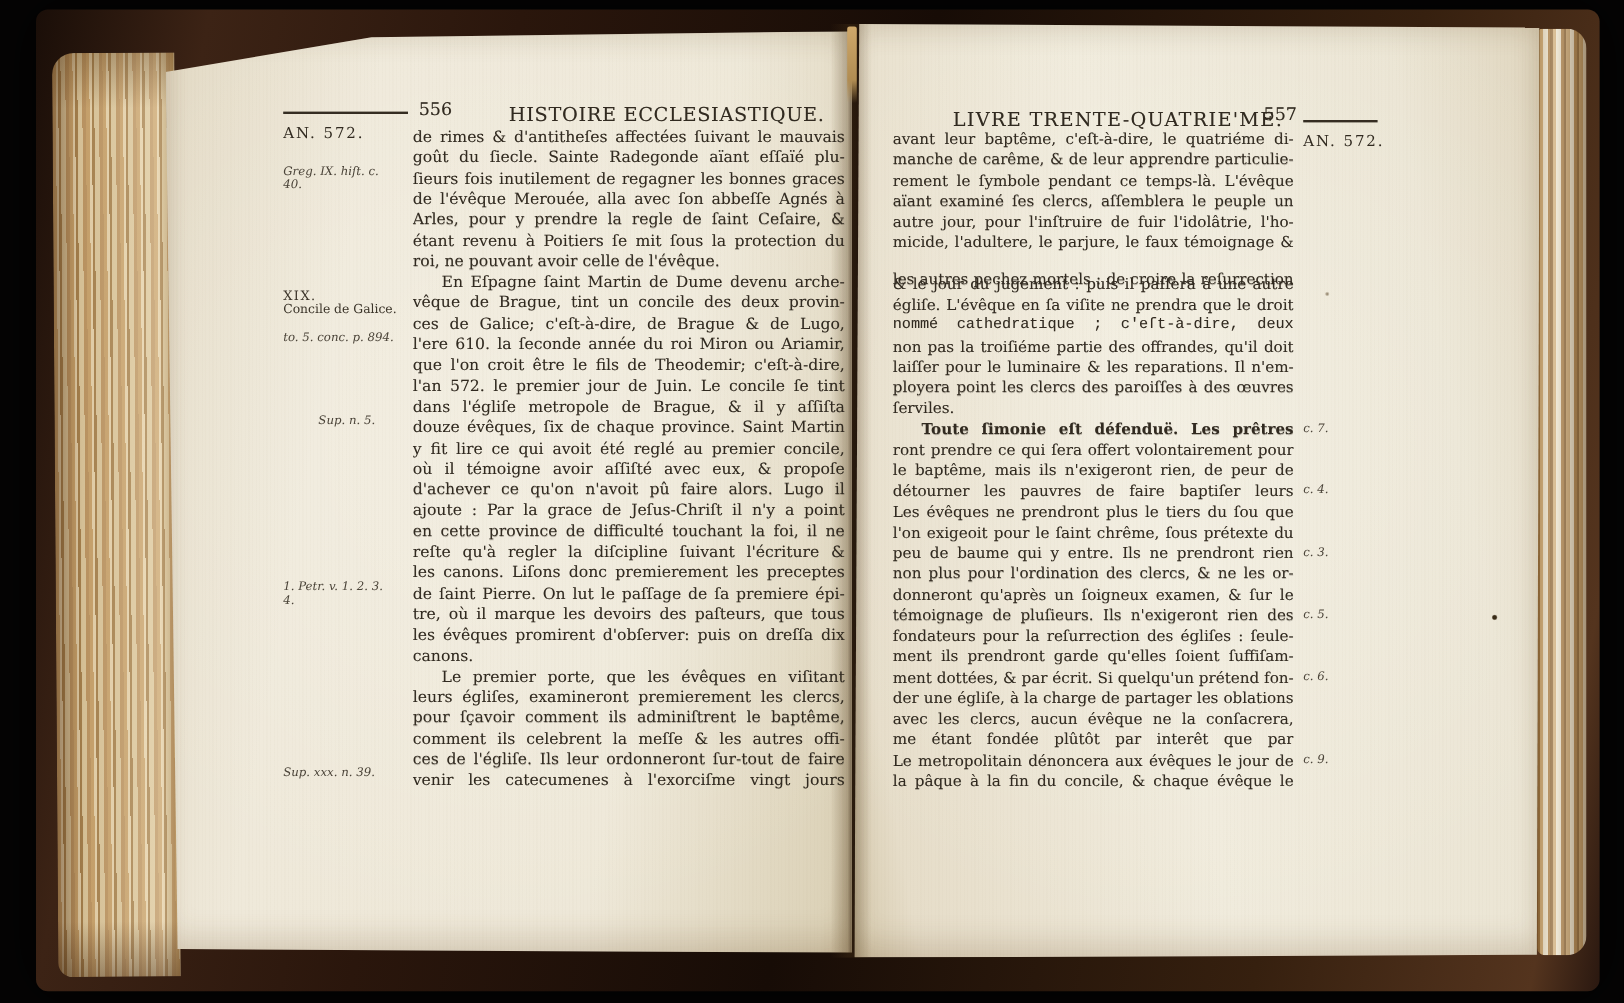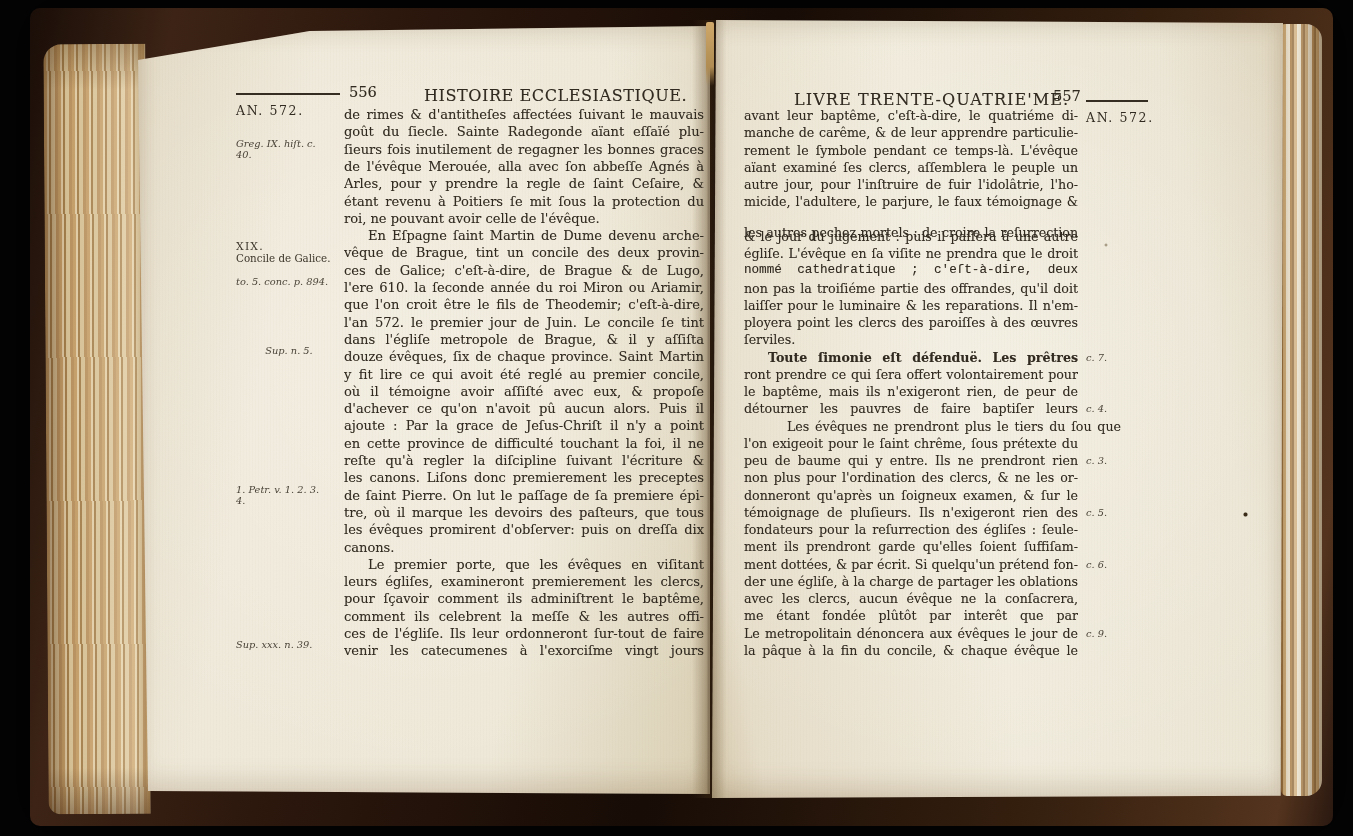--- a/index.html
+++ b/index.html
@@ -95,21 +95,21 @@
         <div class="bline indent" style="top: 121.1px;">En Eſpagne ſaint Martin de Dume devenu arche-</div>
         <div class="bline" style="top: 138.4px;">vêque de Brague, tint un concile des deux provin-</div>
         <div class="bline" style="top: 155.7px;">ces de Galice; c'eſt-à-dire, de Brague &amp; de Lugo,</div>
         <div class="bline" style="top: 173px;">l'ere 610. la ſeconde année du roi Miron ou Ariamir,</div>
         <div class="bline" style="top: 190.3px;">que l'on croit être le fils de Theodemir; c'eſt-à-dire,</div>
         <div class="bline" style="top: 207.6px;">l'an 572. le premier jour de Juin. Le concile ſe tint</div>
         <div class="bline" style="top: 224.9px;">dans l'égliſe metropole de Brague, &amp; il y aſſiſta</div>
         <div class="bline" style="top: 242.2px;">douze évêques, ſix de chaque province. Saint Martin</div>
         <div class="bline" style="top: 259.5px;">y fit lire ce qui avoit été reglé au premier concile,</div>
         <div class="bline" style="top: 276.8px;">où il témoigne avoir aſſiſté avec eux, &amp; propoſe</div>
-        <div class="bline" style="top: 294.1px;">d'achever ce qu'on n'avoit pû aucun alors. Puis il</div>
+        <div class="bline" style="top: 294.1px;">d'achever ce qu'on n'avoit pû faire alors. Lugo il</div>
         <div class="bline" style="top: 311.4px;">ajoute : Par la grace de Jeſus-Chriſt il n'y a point</div>
         <div class="bline" style="top: 328.7px;">en cette province de difficulté touchant la foi, il ne</div>
         <div class="bline" style="top: 346px;">reſte qu'à regler la diſcipline ſuivant l'écriture &amp;</div>
         <div class="bline" style="top: 363.3px;">les canons. Liſons donc premierement les preceptes</div>
         <div class="bline" style="top: 380.6px;">de ſaint Pierre. On lut le paſſage de ſa premiere épi-</div>
         <div class="bline" style="top: 397.9px;">tre, où il marque les devoirs des paſteurs, que tous</div>
         <div class="bline" style="top: 415.2px;">les évêques promirent d'obſerver: puis on dreſſa dix</div>
         <div class="bline flush" style="top: 432.5px;">canons.</div>
         <div class="bline indent" style="top: 449.8px;">Le premier porte, que les évêques en viſitant</div>
         <div class="bline" style="top: 467.1px;">leurs égliſes, examineront premierement les clercs,</div>
@@ -130,21 +130,21 @@
         <div class="bline" style="top: 138px;">égliſe. L'évêque en ſa viſite ne prendra que le droit</div>
         <div class="bline" style="top: 155.25px; font-family: Liberation Mono, monospace;">nommé cathedratique ; c'eſt-à-dire, deux ſols d'or,</div>
         <div class="bline" style="top: 172.5px;">non pas la troiſiéme partie des offrandes, qu'il doit</div>
         <div class="bline" style="top: 189.75px;">laiſſer pour le luminaire &amp; les reparations. Il n'em-</div>
         <div class="bline" style="top: 207px;">ployera point les clercs des paroiſſes à des œuvres</div>
         <div class="bline flush" style="top: 224.25px;">ſerviles.</div>
         <div class="bline indent" style="top: 241.5px; font-weight: bold;">Toute ſimonie eſt défenduë. Les prêtres pour-</div>
         <div class="bline" style="top: 258.75px;">ront prendre ce qui ſera offert volontairement pour</div>
         <div class="bline" style="top: 276px;">le baptême, mais ils n'exigeront rien, de peur de</div>
         <div class="bline" style="top: 293.25px;">détourner les pauvres de faire baptiſer leurs enfans.</div>
-        <div class="bline" style="top: 310.5px; margin-left: 43px;">Les évêques ne prendront plus le tiers du ſou que</div>
+        <div class="bline" style="top: 310.5px;">Les évêques ne prendront plus le tiers du ſou que</div>
         <div class="bline" style="top: 327.75px;">l'on exigeoit pour le ſaint chrême, ſous prétexte du</div>
         <div class="bline" style="top: 345px;">peu de baume qui y entre. Ils ne prendront rien</div>
         <div class="bline" style="top: 362.25px;">non plus pour l'ordination des clercs, &amp; ne les or-</div>
         <div class="bline" style="top: 379.5px;">donneront qu'après un ſoigneux examen, &amp; ſur le</div>
         <div class="bline" style="top: 396.75px;">témoignage de pluſieurs. Ils n'exigeront rien des</div>
         <div class="bline" style="top: 414px;">fondateurs pour la reſurrection des égliſes : ſeule-</div>
         <div class="bline" style="top: 431.25px;">ment ils prendront garde qu'elles ſoient ſuffiſam-</div>
         <div class="bline" style="top: 448.5px;">ment dottées, &amp; par écrit. Si quelqu'un prétend fon-</div>
         <div class="bline" style="top: 465.75px;">der une égliſe, à la charge de partager les oblations</div>
         <div class="bline" style="top: 483px;">avec les clercs, aucun évêque ne la conſacrera, com-</div>

